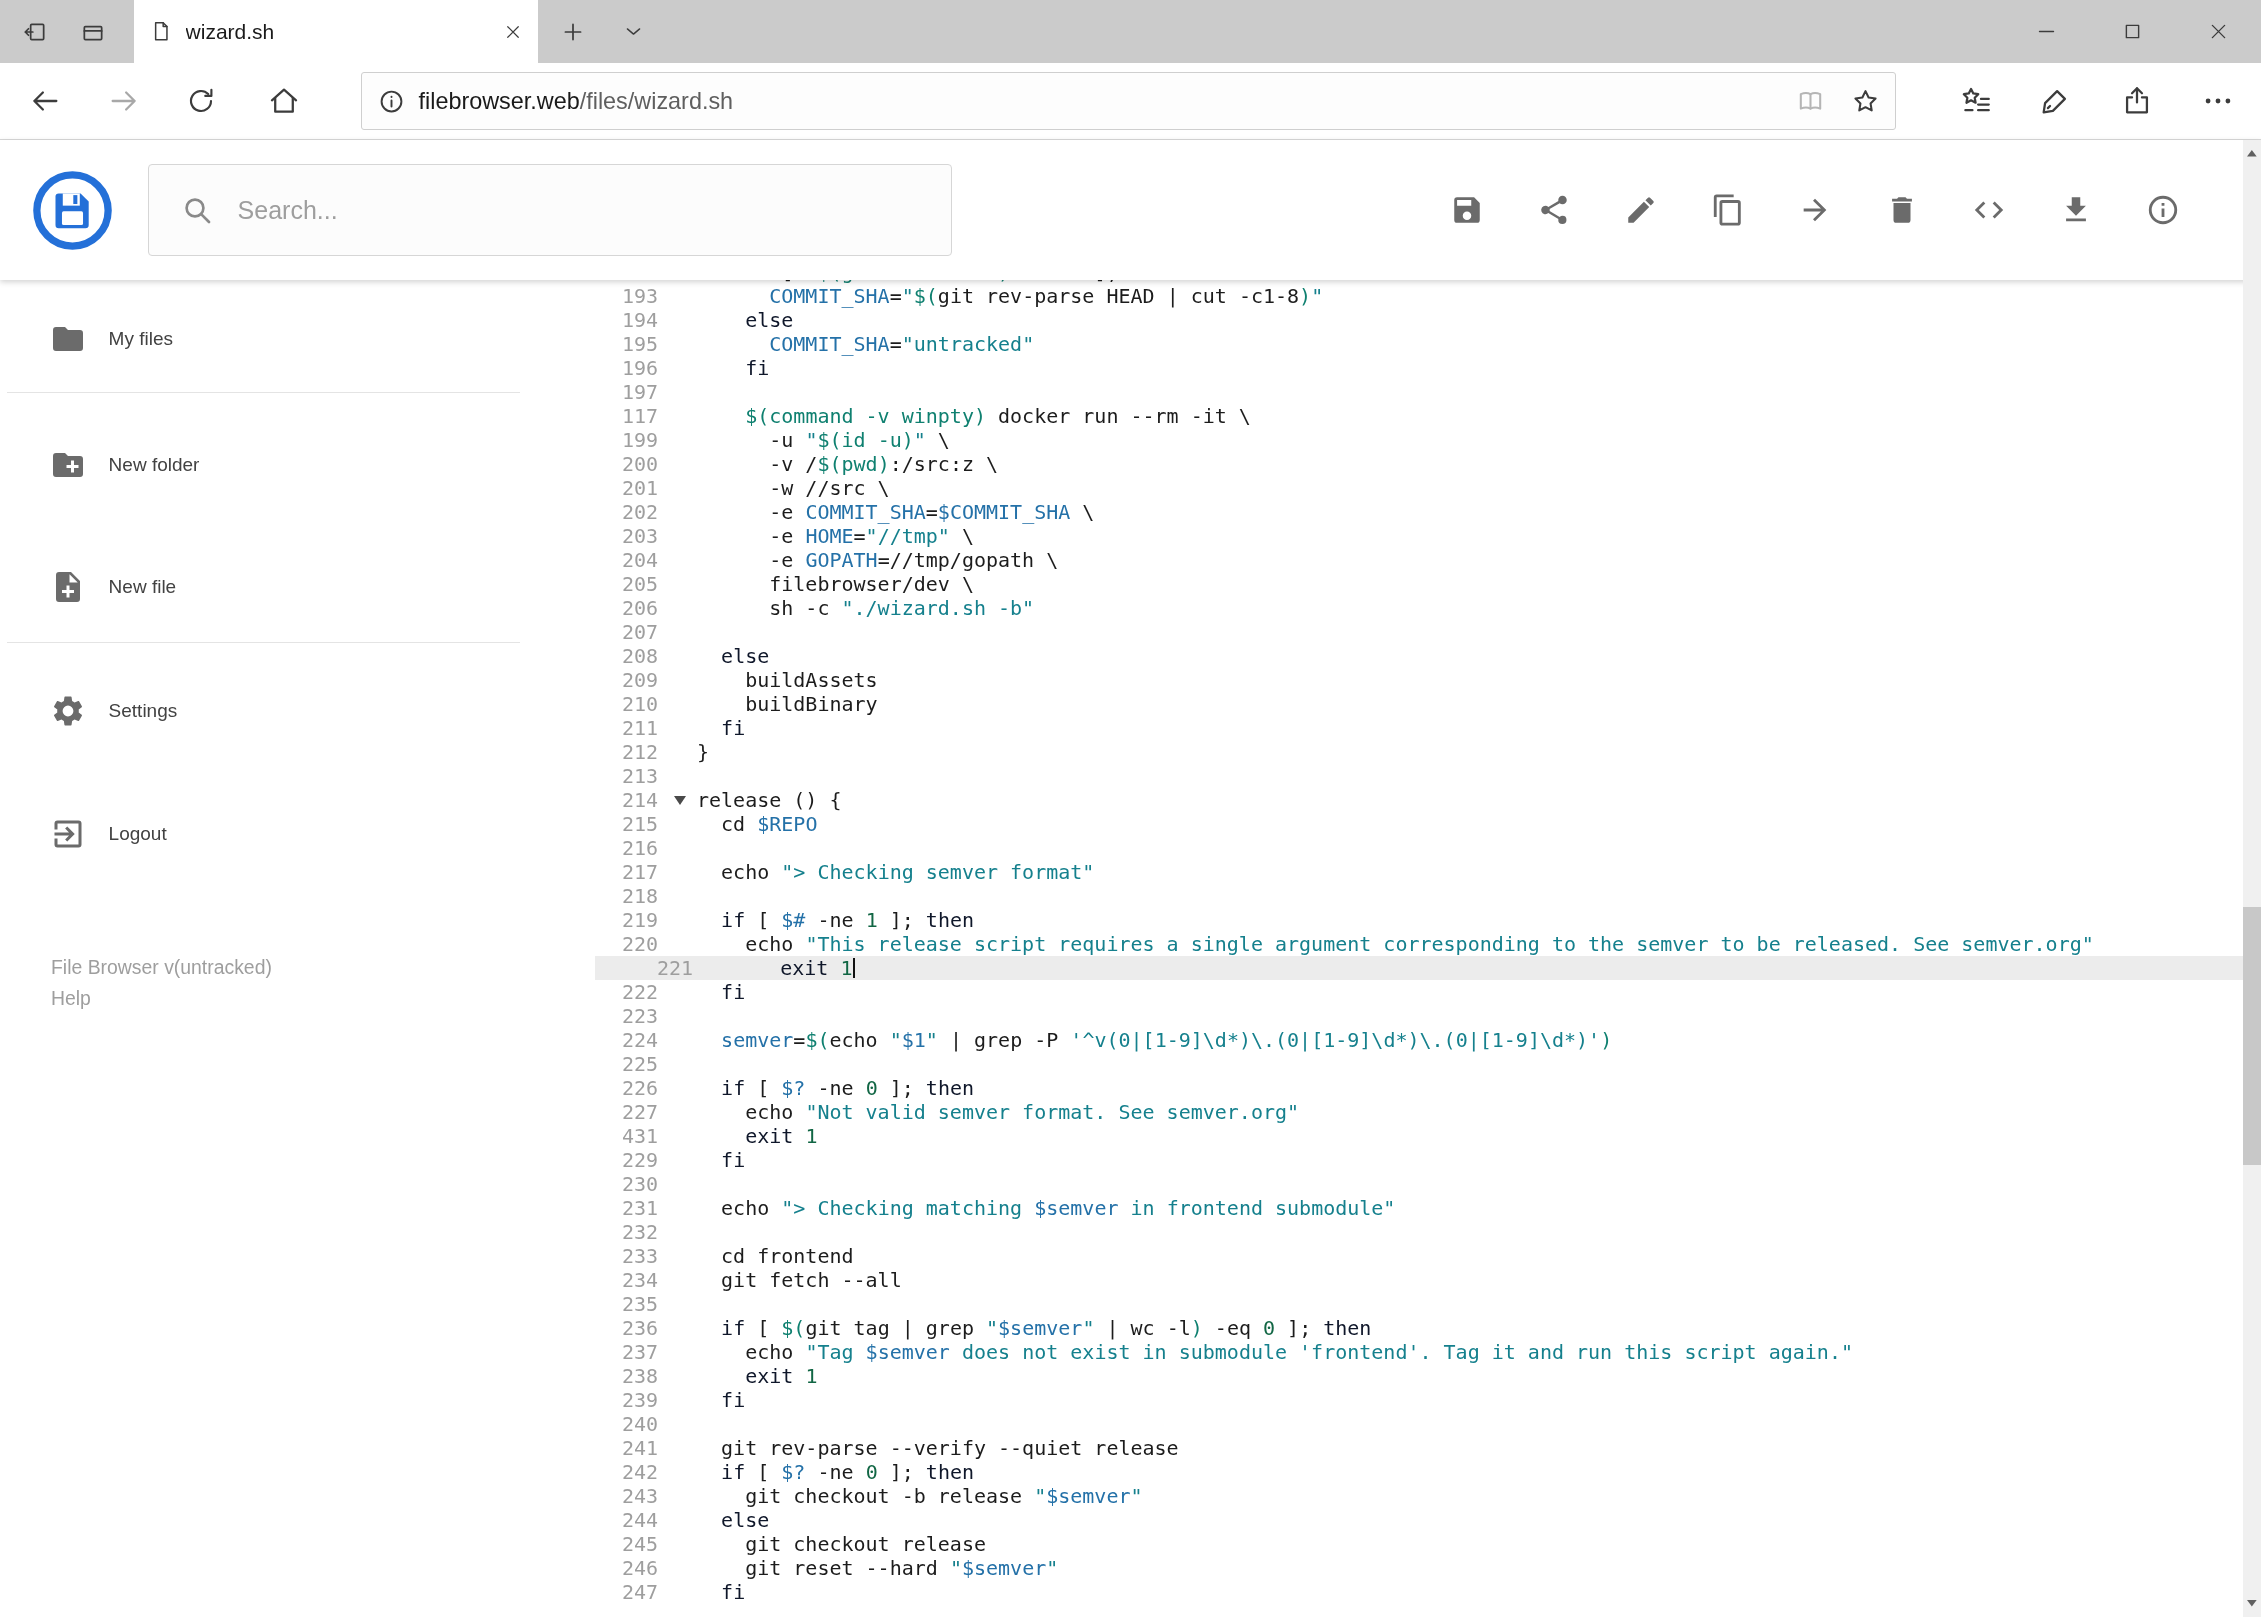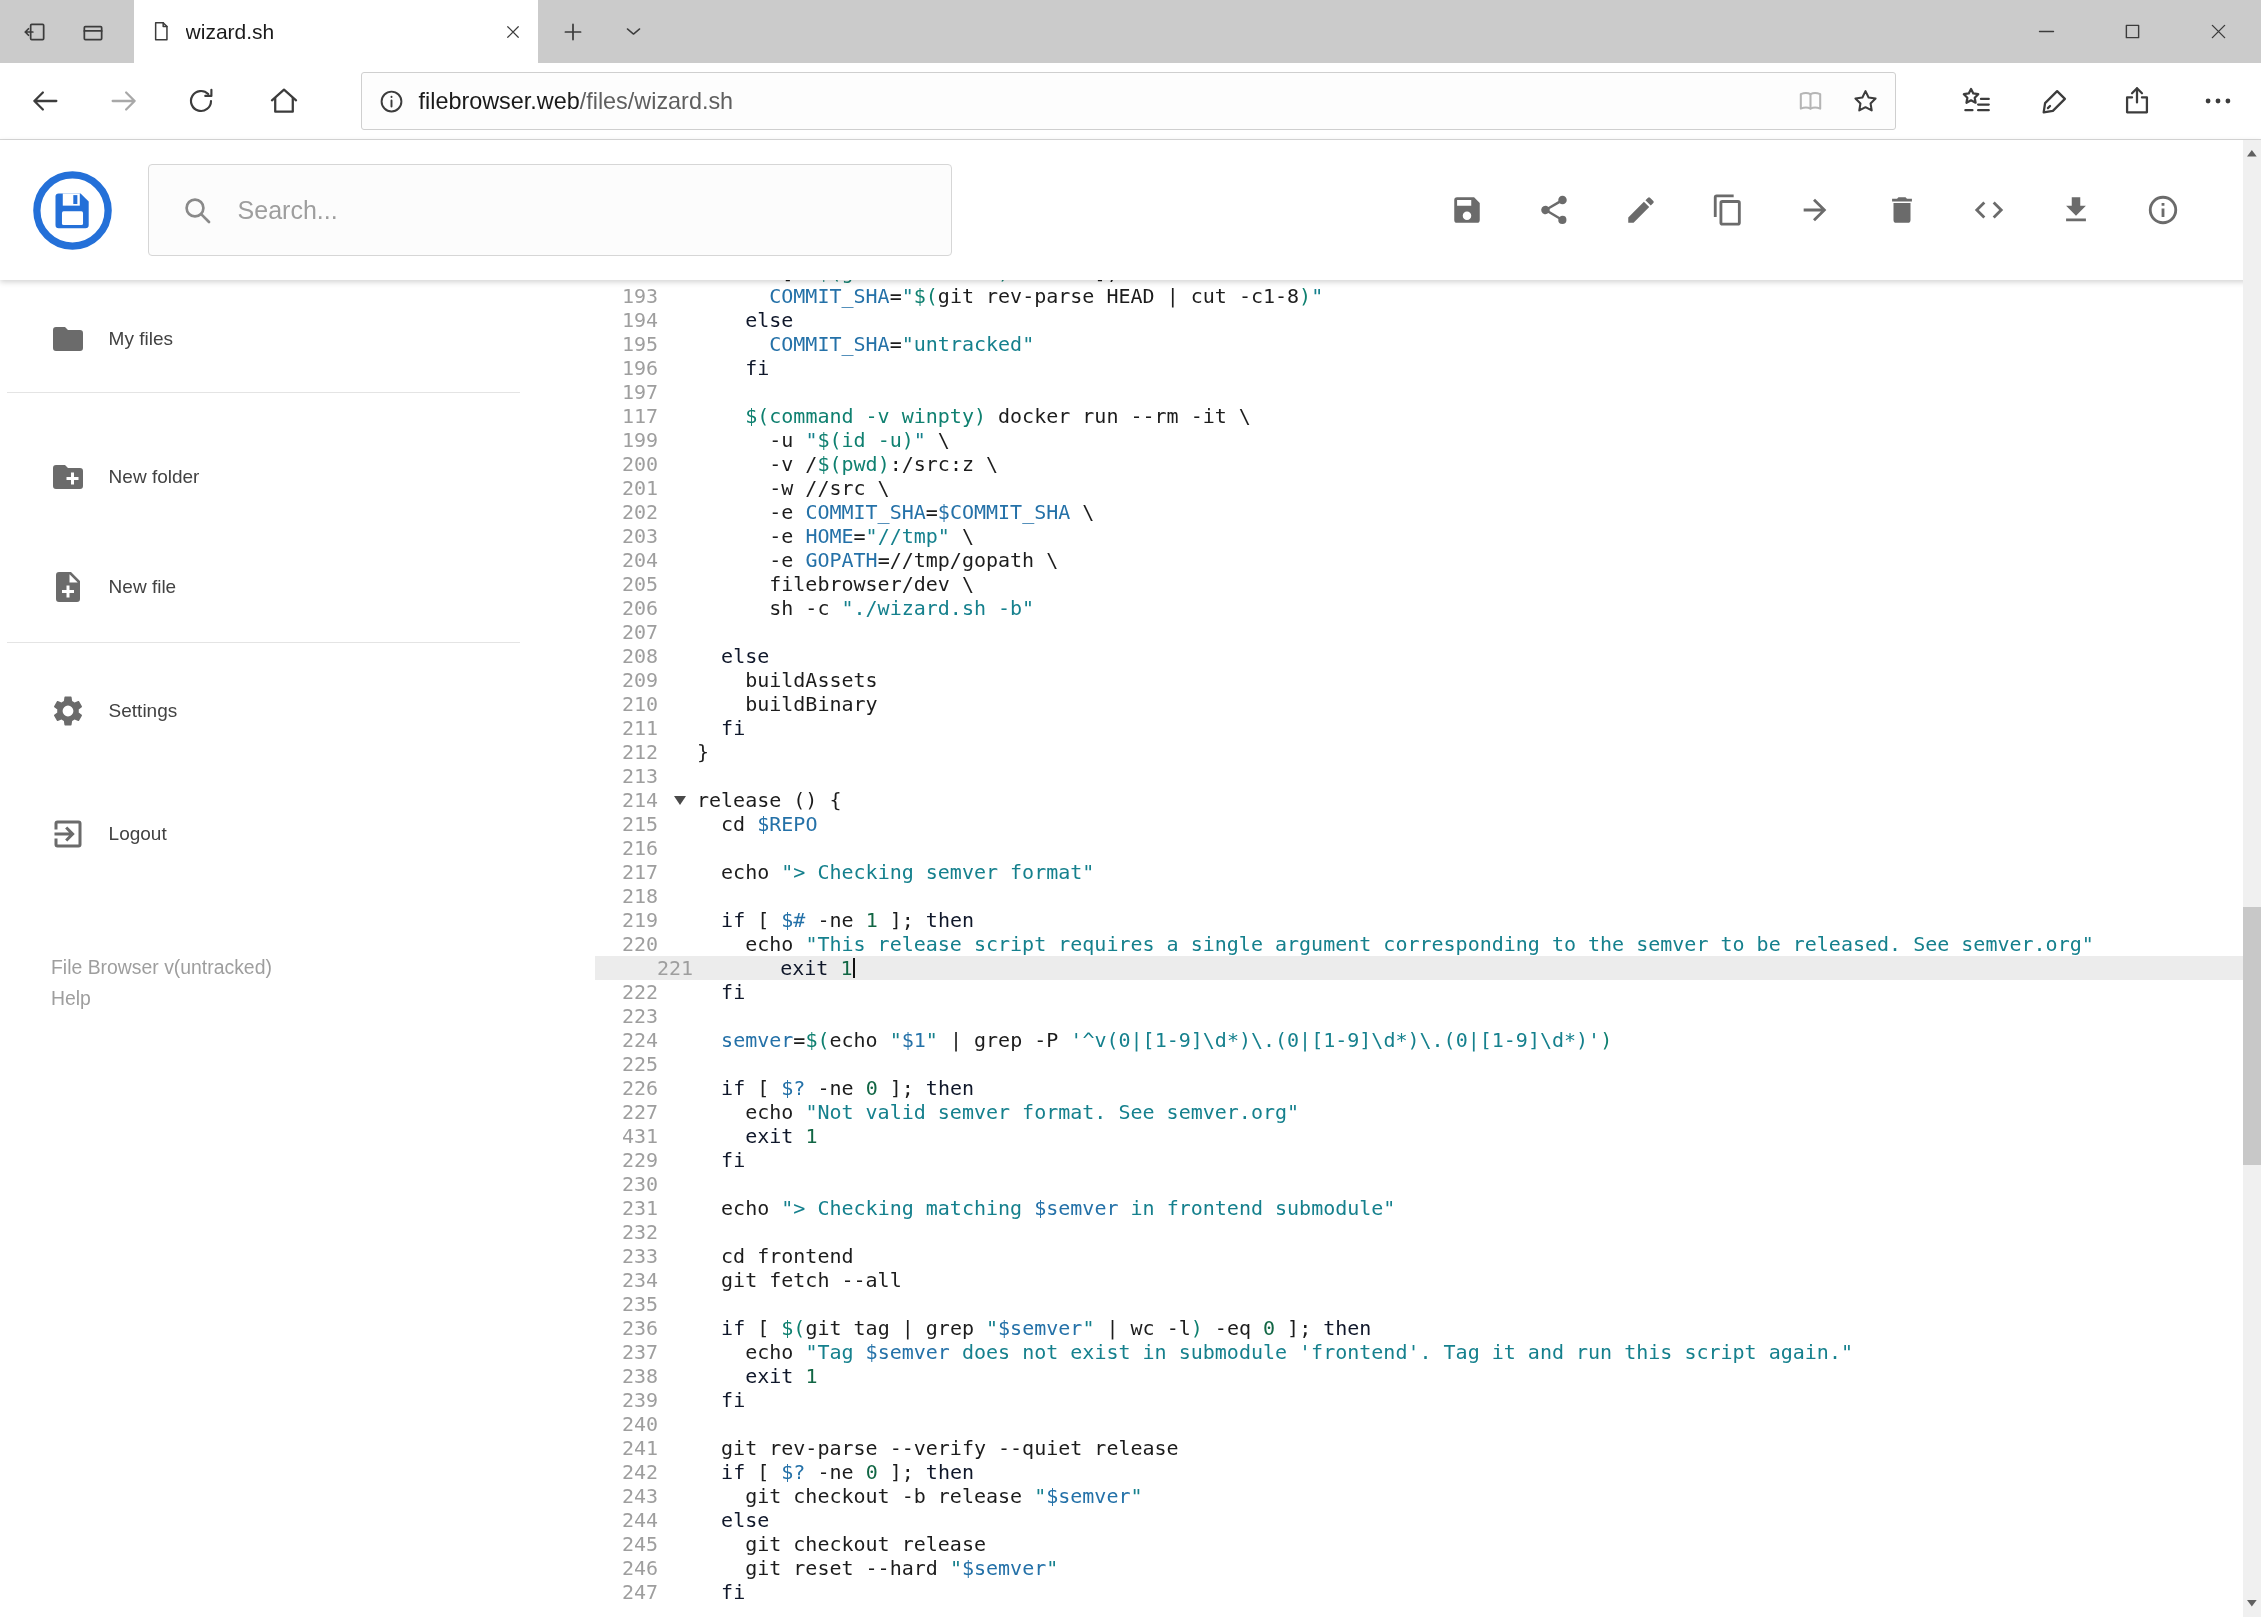--- a/index.html
+++ b/index.html
@@ -45,21 +45,21 @@
   .actions{position:absolute;right:81px;top:0;height:140px;display:flex;align-items:center;gap:53px;z-index:5;}
   .action-btn{width:34px;height:34px;border:none;background:none;padding:0;color:#6b6b6b;cursor:pointer;display:flex;}
   .action-btn svg{width:34px;height:34px;fill:currentColor;}
 
   
   .sidebar{position:absolute;top:140px;left:0;width:595px;bottom:0;background:#fff;}
   .side-item{position:absolute;left:0;width:100%;height:89px;display:flex;align-items:center;padding-left:50px;
              box-sizing:border-box;gap:22.6px;cursor:pointer;}
   .side-item svg{width:36px;height:36px;fill:#6b6b6b;flex:none;}
   .side-item .lbl{font-size:19px;color:#424242;}
-  .si-0{top:14.5px}.si-1{top:152px}.si-2{top:262px}.si-3{top:386px}.si-4{top:509px}
+  .si-0{top:14.5px}.si-1{top:140px}.si-2{top:262px}.si-3{top:386px}.si-4{top:509px}
   .side-div{position:absolute;left:7.3px;width:513px;height:0.8px;background:#e4e4e4;}
   .sd-0{top:112px}.sd-1{top:362px}
   .credits{position:absolute;left:51px;top:672px;font-size:19.4px;color:#9e9e9e;line-height:31px;}
   .credits .help{cursor:pointer;}
 
   
   .editor{position:absolute;top:140px;left:595px;right:18px;bottom:0;overflow:hidden;background:#fff;
           font-family:"DejaVu Sans Mono","Liberation Mono",monospace;font-size:20px;line-height:24px;cursor:text;}
   .lines{margin-top:-20px;}
   .cm-line{display:flex;height:24px;}

